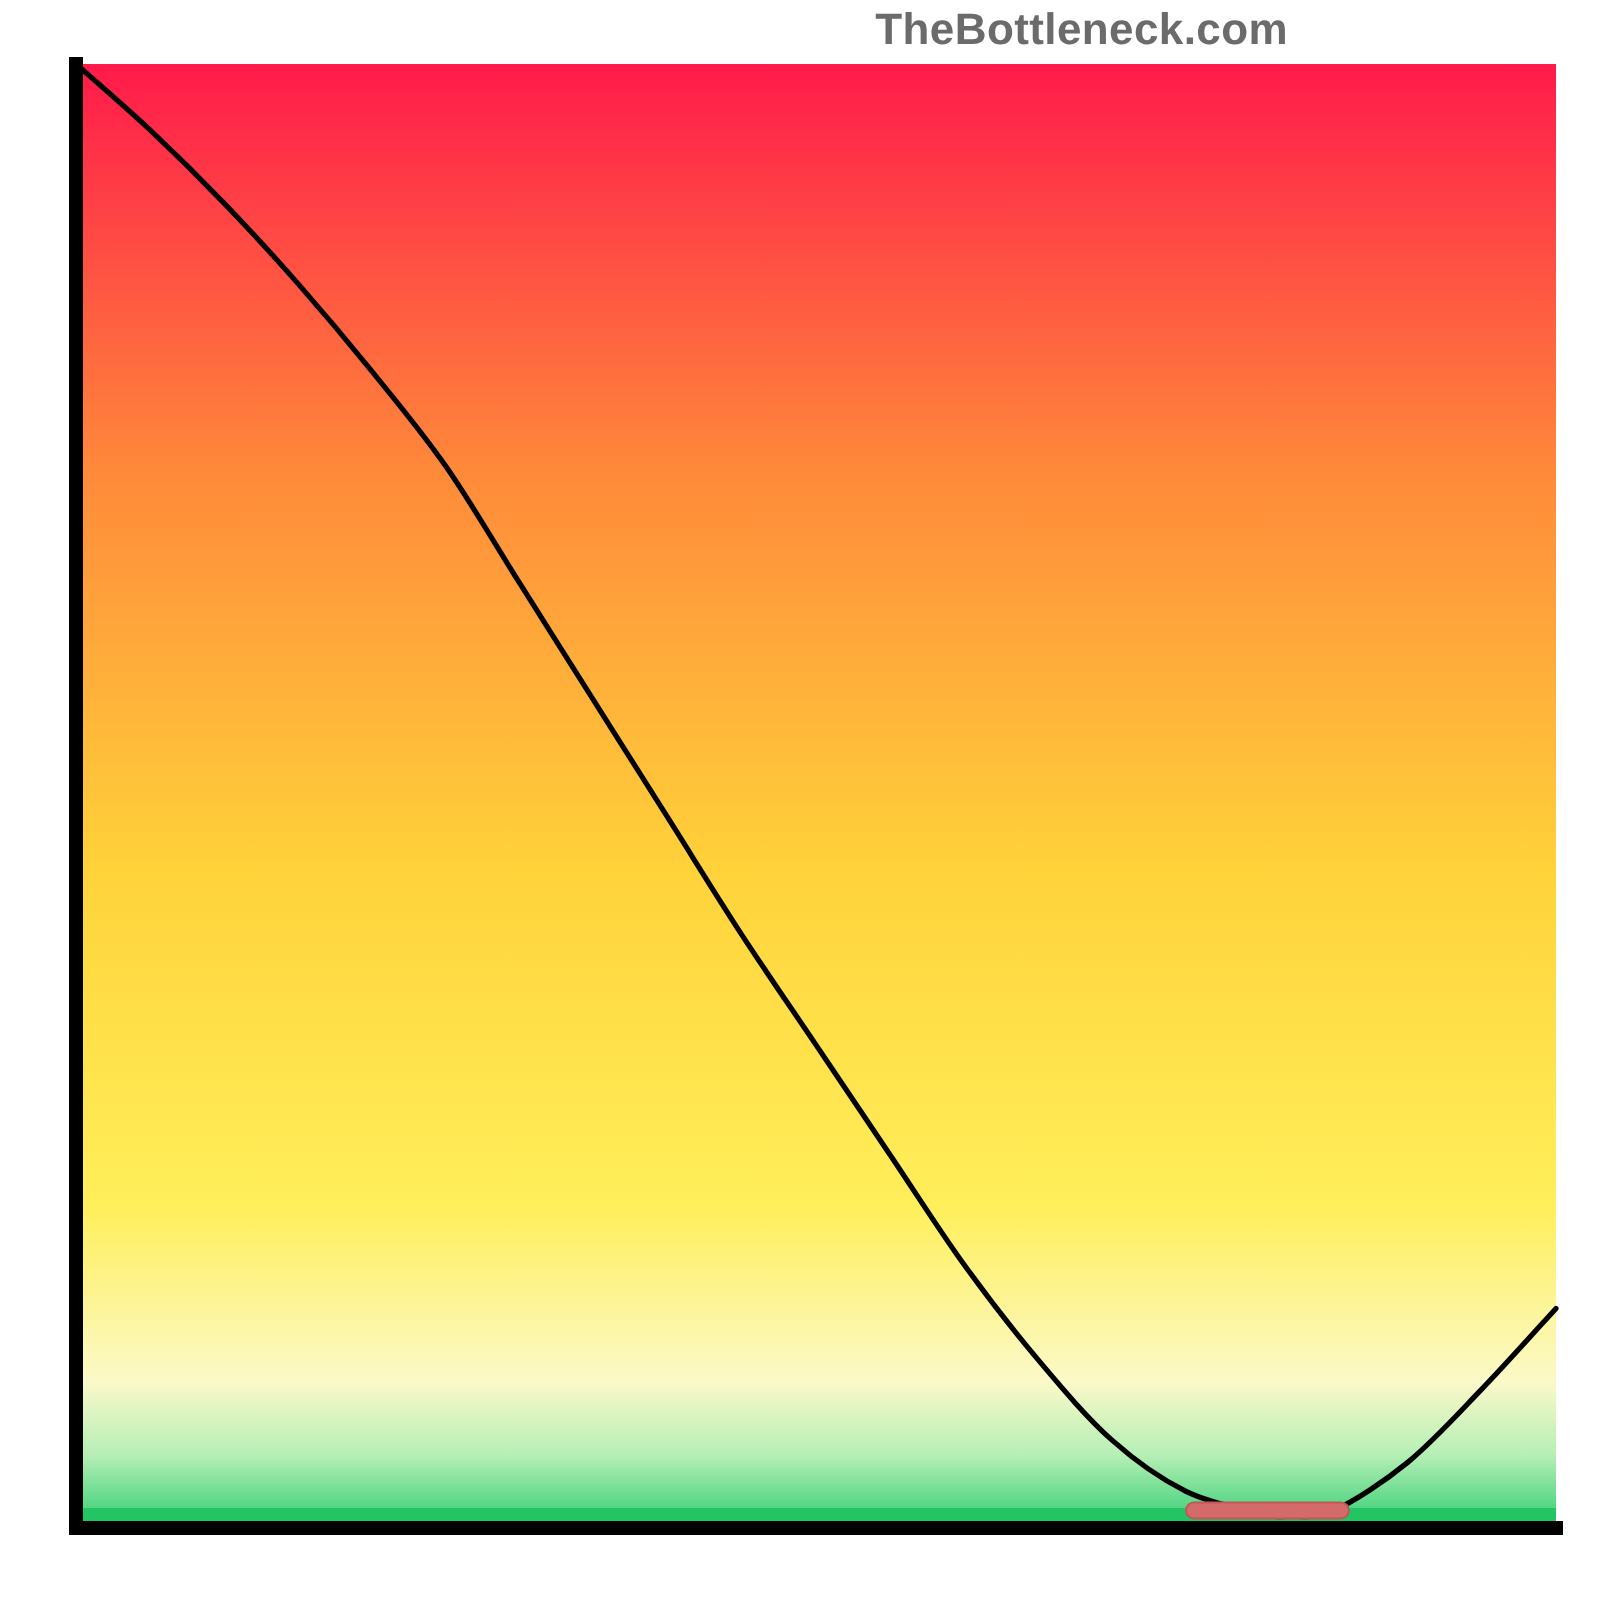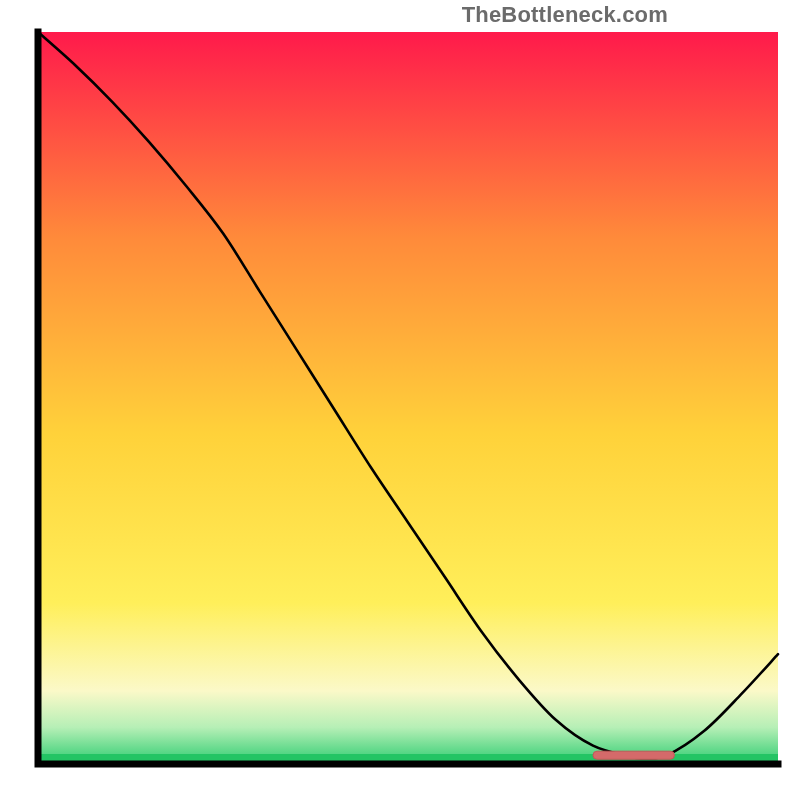--- a/index.html
+++ b/index.html
@@ -8,21 +8,20 @@
     width: 800px;
     height: 800px;
     background: #ffffff;
     overflow: hidden;
     font-family: Arial, Helvetica, sans-serif;
   }
   .frame {
     position: relative;
     width: 652px;
     height: 800px;
-    padding-left: 24px;
   }
   .watermark {
     position: absolute;
     top: 2px;
     right: 8px;
     font-size: 22px;
     font-weight: 600;
     color: #6b6b6b;
     letter-spacing: 0.2px;
     user-select: none;

